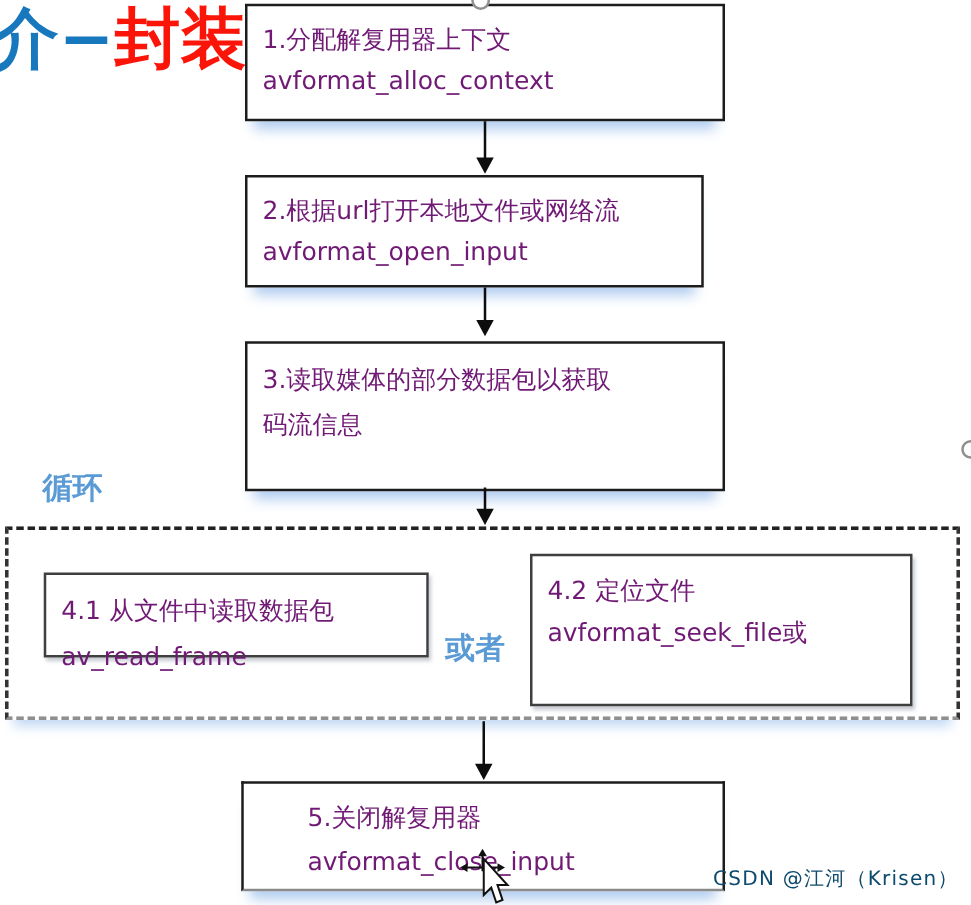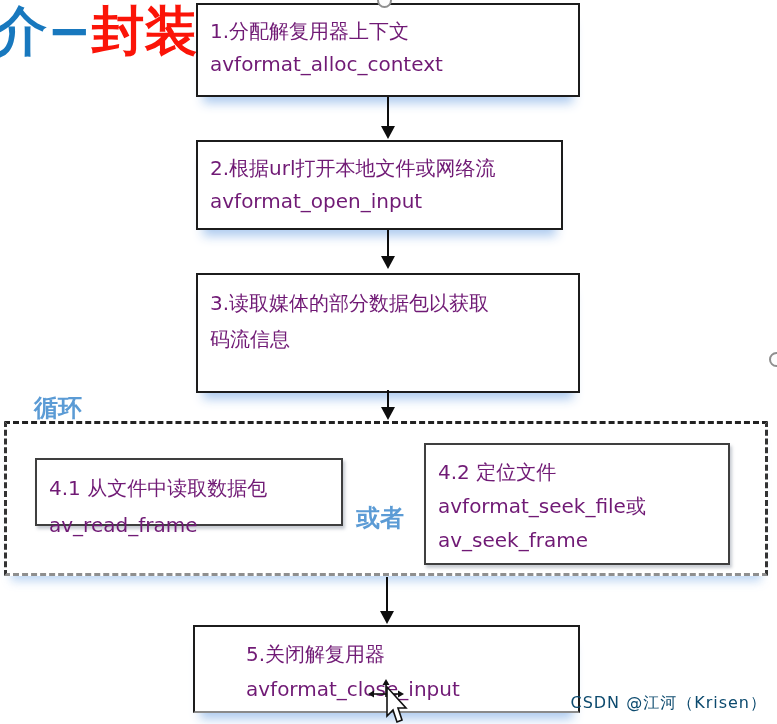--- a/index.html
+++ b/index.html
@@ -80,35 +80,34 @@
 
   <div class="conn" style="left:387px;top:230px;height:27px;"></div>
 
   <div class="fbox" id="box3" style="left:196px;top:273px;width:384px;height:120px;">
     <div class="ln">3.读取媒体的部分数据包以获取</div>
     <div class="ln">码流信息</div>
   </div>
 
   <div class="conn" style="left:387px;top:390px;height:18px;"></div>
 
-  <div class="blue-label" style="left:34px;top:392px;">循环</div>
+  <div class="blue-label" style="left:34px;top:374px;">循环</div>
 
   <div class="loop-region"></div>
 
   <div class="fbox" id="box41" style="left:35px;top:458px;width:308px;height:68px;">
     <div class="ln">4.1 从文件中读取数据包</div>
     <div class="ln">av_read_frame</div>
   </div>
 
   <div class="blue-label" style="left:356px;top:502px;">或者</div>
 
   <div class="fbox" id="box42" style="left:424px;top:443px;width:306px;height:122px;">
     <div class="ln">4.2 定位文件</div>
     <div class="ln">avformat_seek_file或</div>
-    <div class="ln">av_seek_frame</div>
   </div>
 
   <div class="conn" style="left:386px;top:577px;height:35px;"></div>
 
   <div class="fbox" id="box5" style="left:193px;top:625px;width:387px;height:88px;">
     <div class="ln">5.关闭解复用器</div>
     <div class="ln">avformat_close_input</div>
   </div>
 
   <div class="handle" style="left:377px;top:-7px;"></div>

